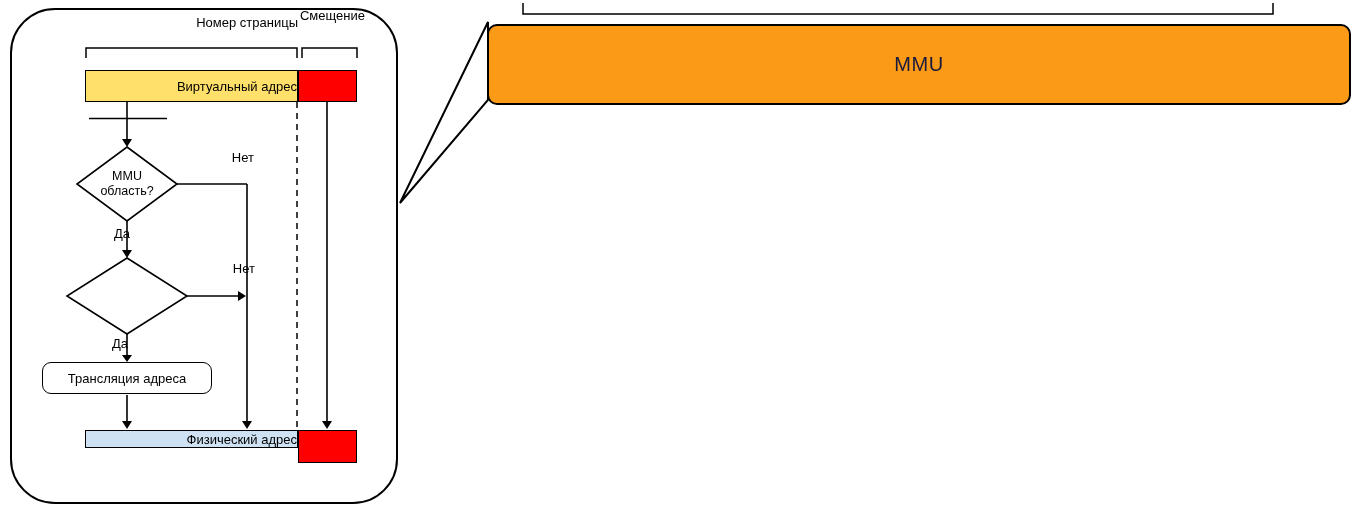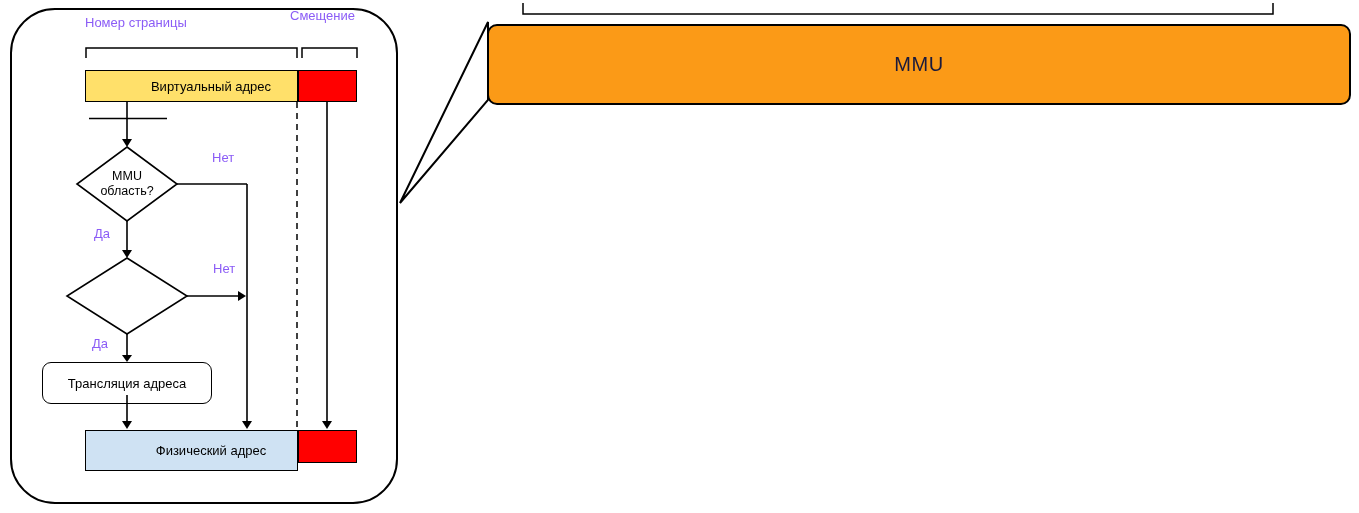--- a/index.html
+++ b/index.html
@@ -2,42 +2,42 @@
 <html><head>
 <meta charset="utf-8">
 <style>
   * { margin:0; padding:0; box-sizing:border-box; }
   html,body { background:#ffffff; }
   body {
     width:1359px; height:513px; position:relative; overflow:hidden;
     font-family:"Liberation Sans", sans-serif; color:#000;
   }
   .abs { position:absolute; }
-  .lbl { position:absolute; text-align:left; font-size:13px; line-height:15px; color:#8b5cf6; }
+  .lbl { position:absolute; text-align:right; font-size:13px; line-height:15px; color:#000000; }
 
   .bubble {
     position:absolute; left:10px; top:8px; width:388px; height:496px;
     background:#ffffff; border:2px solid #000; border-radius:45px;
   }
   .mmu-box {
     position:absolute; left:487px; top:24px; width:864px; height:81px;
     background:#fb9a17; border:2px solid #000; border-radius:10px;
     display:flex; align-items:center; justify-content:center;
   }
   .mmu-box span { font-size:20px; color:#1a1a3c; letter-spacing:0.5px; }
 
-  .bar { position:absolute; border:1.5px solid #000; display:flex; align-items:center; justify-content:center;padding-left:39px; }
+  .bar { position:absolute; border:1.5px solid #000; display:flex; align-items:center; justify-content:flex-end;padding-left:39px; }
   .bar span { font-size:13px; }
   .bar-vpage { left:85px; top:70px; width:213px; height:32px; background:#ffe06a; }
   .bar-voff  { left:298px; top:70px; width:59px; height:32px; background:#ff0000; }
-  .bar-pframe{ left:85px; top:430px; width:213px; height:41px; background:#cfe2f3; }
+  .bar-pframe{ left:85px; top:430px; width:213px; height:18px; background:#cfe2f3; }
   .bar-poff  { left:298px; top:430px; width:59px; height:33px; background:#ff0000; }
 
   .process-box {
-    position:absolute; left:42px; top:362px; width:170px; height:42px;
+    position:absolute; left:42px; top:362px; width:170px; height:32px;
     background:#ffffff; border:1.5px solid #000; border-radius:9px;
     display:flex; align-items:center; justify-content:center; font-size:13px;
   }
 
   .diamond-text { position:absolute; text-align:center; font-size:12.5px; line-height:15px; }
 
   svg.overlay { position:absolute; left:0; top:0; pointer-events:none; }
 </style>
 </head>
 <body>

